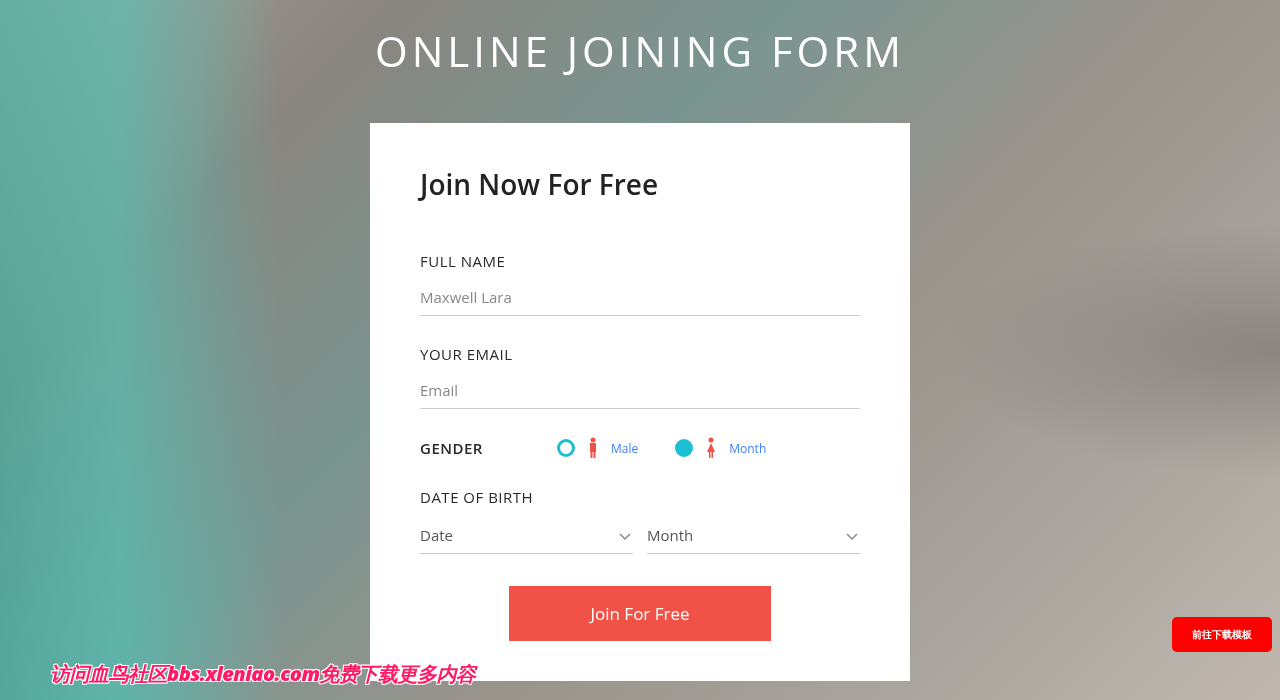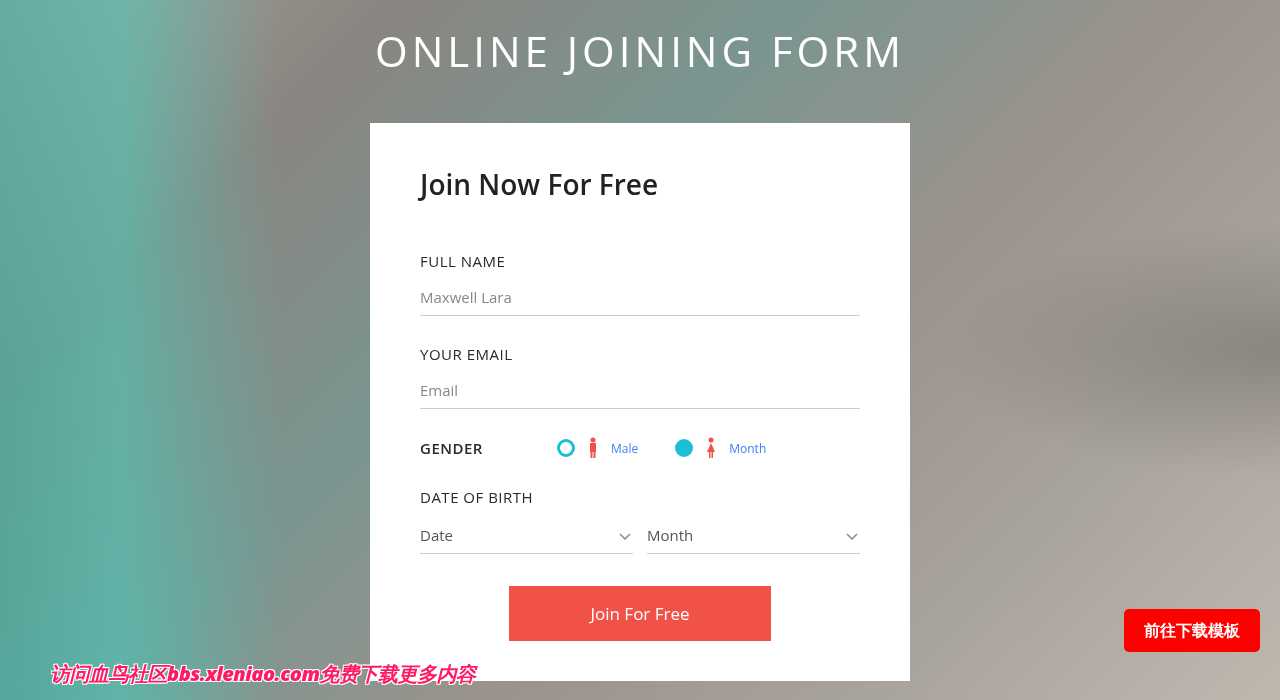--- a/index.html
+++ b/index.html
@@ -206,26 +206,26 @@
       color: #fff;
       border: none;
       font-size: 17px;
       font-weight: 400;
       cursor: pointer;
       font-family: inherit;
     }
     .download-btn {
       position: absolute;
       bottom: 48px;
-      right: 20px;
+      right: 8px;
       background: #ff0000;
       color: #fff;
       padding: 10px 20px;
       border-radius: 5px;
-      font-size: 16px;
+      font-size: 10px;
       font-weight: 600;
       border: none;
       cursor: pointer;
       z-index: 3;
       font-family: inherit;
     }
     .watermark {
       position: absolute;
       bottom: 12px;
       left: 50px;

